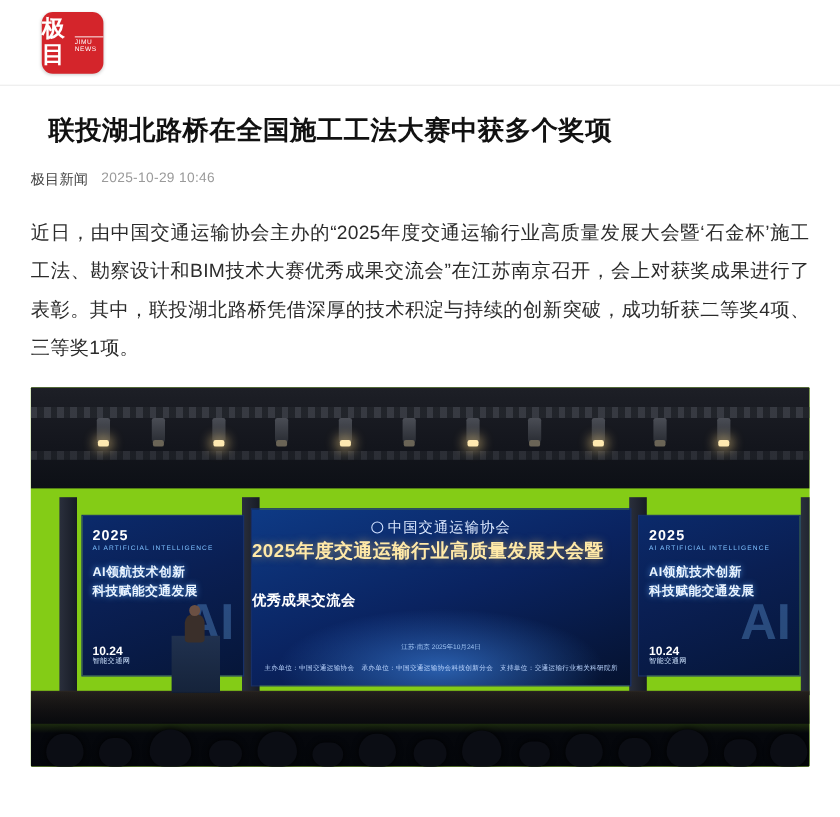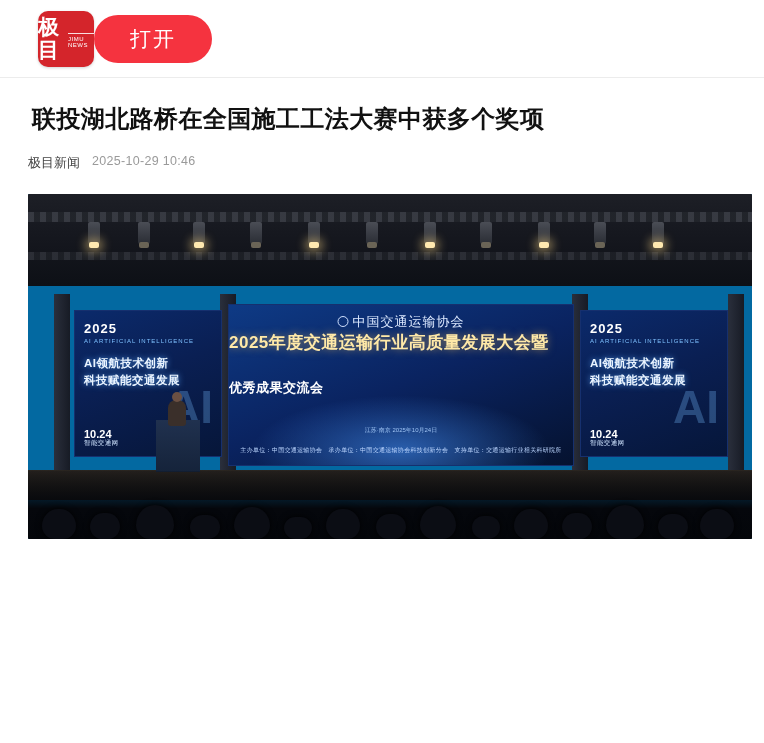--- a/index.html
+++ b/index.html
@@ -81,21 +81,21 @@
 
   
   .article {
     padding: 24px 28px 0 28px;
   }
   .headline {
     font-size: 24px;
     font-weight: bold;
     color: #111;
     line-height: 1.4;
-    margin: 0 0 18px 4px;
+    margin: 0 0 18px 16px;
     letter-spacing: 0.4px;
   }
   .byline {
     display: flex;
     align-items: flex-start;
     gap: 12px;
     margin-bottom: 22px;
   }
   .byline .source {
     font-size: 13px;
@@ -123,23 +123,22 @@
 
   
   .figure {
     margin: 0;
   }
   .photo {
     width: 708px;
     height: 345px;
     position: relative;
     overflow: hidden;
-    background: #0369a1;
+    background: #84cc16;
     border-radius: 1px;
-    padding-left: 16px;
   }
   
   .ceiling {
     position: absolute;
     left: 0; right: 0; top: 0;
     height: 92px;
     background: linear-gradient(180deg, #1d1f26 0%, #14161d 55%, #0d1016 100%);
   }
   .truss {
     position: absolute;
@@ -353,33 +352,33 @@
 </head>
 <body>
 
 <div class="page">
 
   <div class="app-banner">
     <div class="app-logo">
       <div class="cn">极目</div>
       <div class="en">JIMU NEWS</div>
     </div>
-    <button class="open-btn">打开</button>
   </div>
 
   <div class="article">
 
     <h1 class="headline">联投湖北路桥在全国施工工法大赛中获多个奖项</h1>
 
     <div class="byline">
       <span class="source">极目新闻</span>
       <span class="time">2025-10-29 10:46</span>
     </div>
 
 
+    <p class="body-text">近日，由中国交通运输协会主办的“2025年度交通运输行业高质量发展大会暨‘石金杯’施工工法、勘察设计和BIM技术大赛优秀成果交流会”在江苏南京召开，会上对获奖成果进行了表彰。其中，联投湖北路桥凭借深厚的技术积淀与持续的创新突破，成功斩获二等奖4项、三等奖1项。</p>
 
     <figure class="figure">
       <div class="photo">
 
         <div class="wall"></div>
 
         <div class="ceiling"></div>
         <div class="truss"></div>
         <div class="truss second"></div>
         <div class="lamp" style="left:60px;"></div>

